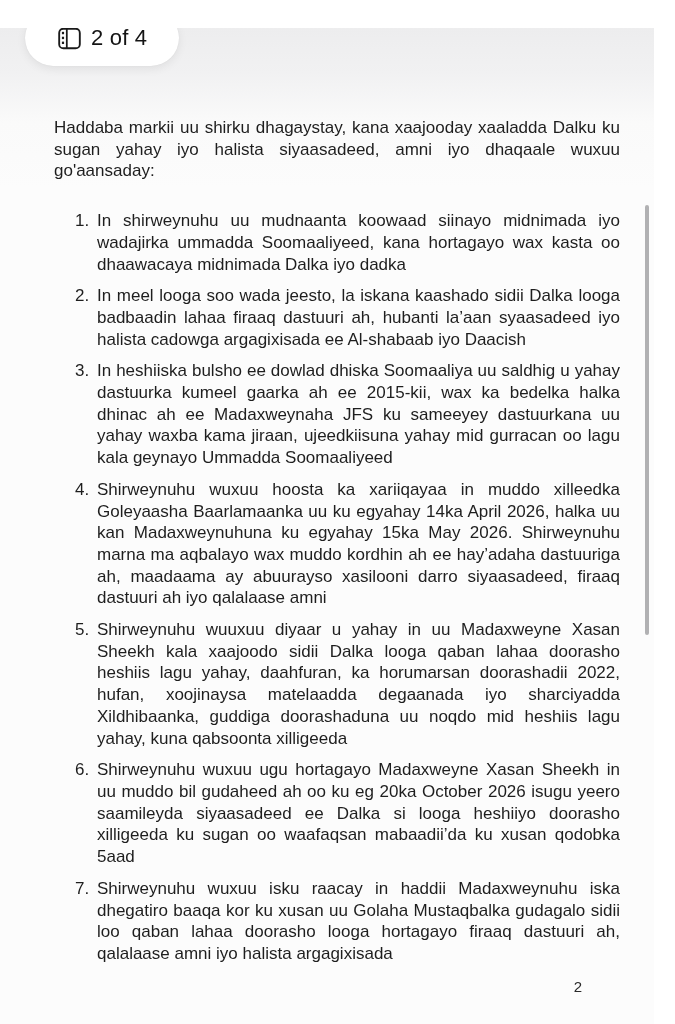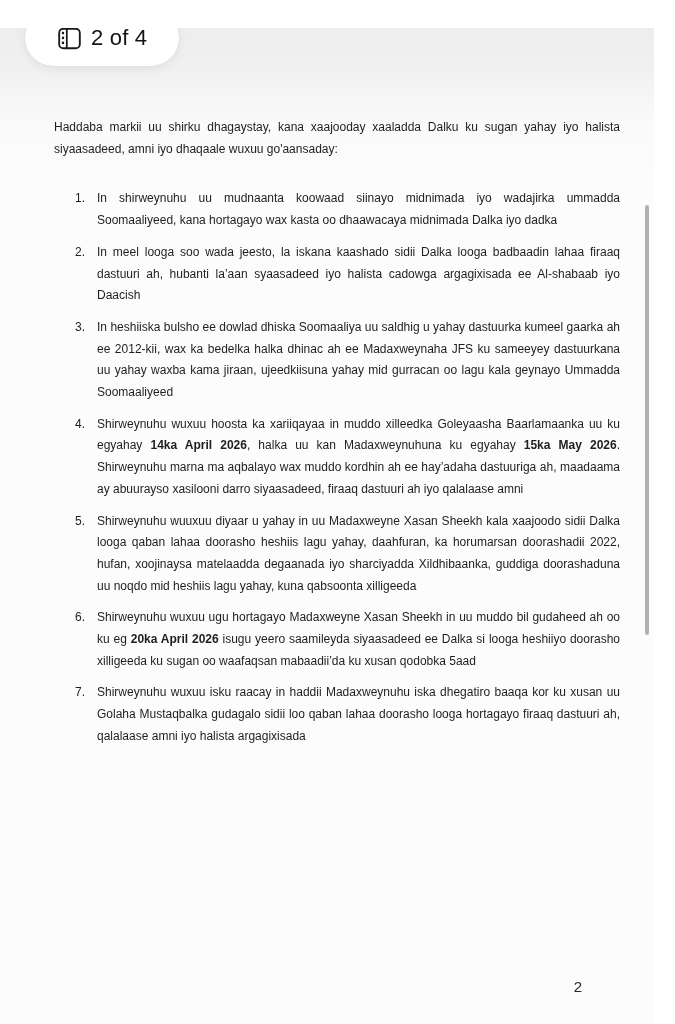--- a/index.html
+++ b/index.html
@@ -37,31 +37,31 @@
     letter-spacing: 0.2px;
     white-space: nowrap;
   }
 
   
   .doc {
     position: absolute;
     left: 54px;
     top: 89px;
     width: 566px;
-    font-size: 12px;
+    font-size: 17px;
     line-height: 21.7px;
     color: #1e1e1e;
     text-align: justify;
   }
   .intro { margin-bottom: 28px; }
   ol.res-list { list-style: none; padding-left: 21px; }
   ol.res-list li { display: flex; margin-bottom: 10px; }
   ol.res-list .num { flex: none; width: 22px; text-align: left; }
   ol.res-list .body { flex: 1; text-align: justify; }
-  .bold { font-weight: 700; }
+  .bold { font-weight: 400; }
 
   .pagenum {
     position: absolute;
     top: 950px;
     right: 72px;
     font-size: 15px;
     color: #2a2a2a;
   }
 
   
@@ -109,33 +109,33 @@
         <li>
           <span class="num">1.</span>
           <span class="body"><span>In shirweynuhu uu mudnaanta koowaad siinayo midnimada iyo wadajirka ummadda Soomaaliyeed, kana hortagayo wax kasta oo dhaawacaya midnimada Dalka iyo dadka</span></span>
         </li>
         <li>
           <span class="num">2.</span>
           <span class="body"><span>In meel looga soo wada jeesto, la iskana kaashado sidii Dalka looga badbaadin lahaa firaaq dastuuri ah, hubanti la’aan syaasadeed iyo halista cadowga argagixisada ee Al-shabaab iyo Daacish</span></span>
         </li>
         <li>
           <span class="num">3.</span>
-          <span class="body"><span>In heshiiska bulsho ee dowlad dhiska Soomaaliya uu saldhig u yahay dastuurka kumeel gaarka ah ee 2012-kii, wax ka bedelka halka dhinac ah ee Madaxweynaha JFS ku sameeyey dastuurkana uu yahay waxba kama jiraan, ujeedkiisuna yahay mid gurracan oo lagu kala geynayo Ummadda Soomaaliyeed</span></span>
+          <span class="body"><span>In heshiiska bulsho ee dowlad dhiska Soomaaliya uu saldhig u yahay dastuurka kumeel gaarka ah ee 2015-kii, wax ka bedelka halka dhinac ah ee Madaxweynaha JFS ku sameeyey dastuurkana uu yahay waxba kama jiraan, ujeedkiisuna yahay mid gurracan oo lagu kala geynayo Ummadda Soomaaliyeed</span></span>
         </li>
         <li>
           <span class="num">4.</span>
           <span class="body"><span>Shirweynuhu wuxuu hoosta ka xariiqayaa in muddo xilleedka Goleyaasha Baarlamaanka uu ku egyahay </span><span class="bold">14ka April 2026</span><span>, halka uu kan Madaxweynuhuna ku egyahay </span><span class="bold">15ka May 2026</span><span>. Shirweynuhu marna ma aqbalayo wax muddo kordhin ah ee hay’adaha dastuuriga ah, maadaama ay abuurayso xasilooni darro siyaasadeed, firaaq dastuuri ah iyo qalalaase amni</span></span>
         </li>
         <li>
           <span class="num">5.</span>
           <span class="body"><span>Shirweynuhu wuuxuu diyaar u yahay in uu Madaxweyne Xasan Sheekh kala xaajoodo sidii Dalka looga qaban lahaa doorasho heshiis lagu yahay, daahfuran, ka horumarsan doorashadii 2022, hufan, xoojinaysa matelaadda degaanada iyo sharciyadda Xildhibaanka, guddiga doorashaduna uu noqdo mid heshiis lagu yahay, kuna qabsoonta xilligeeda</span></span>
         </li>
         <li>
           <span class="num">6.</span>
-          <span class="body"><span>Shirweynuhu wuxuu ugu hortagayo Madaxweyne Xasan Sheekh in uu muddo bil gudaheed ah oo ku eg </span><span class="bold">20ka April 2026</span><span> isugu yeero saamileyda siyaasadeed ee Dalka si looga heshiiyo doorasho xilligeeda ku sugan oo waafaqsan mabaadii’da ku xusan qodobka 5aad</span></span>
+          <span class="body"><span>Shirweynuhu wuxuu ugu hortagayo Madaxweyne Xasan Sheekh in uu muddo bil gudaheed ah oo ku eg </span><span class="bold">20ka October 2026</span><span> isugu yeero saamileyda siyaasadeed ee Dalka si looga heshiiyo doorasho xilligeeda ku sugan oo waafaqsan mabaadii’da ku xusan qodobka 5aad</span></span>
         </li>
         <li>
           <span class="num">7.</span>
           <span class="body"><span>Shirweynuhu wuxuu isku raacay in haddii Madaxweynuhu iska dhegatiro baaqa kor ku xusan uu Golaha Mustaqbalka gudagalo sidii loo qaban lahaa doorasho looga hortagayo firaaq dastuuri ah, qalalaase amni iyo halista argagixisada</span></span>
         </li>
       </ol>
   </div>
 
   <div class="pagenum">2</div>
 

